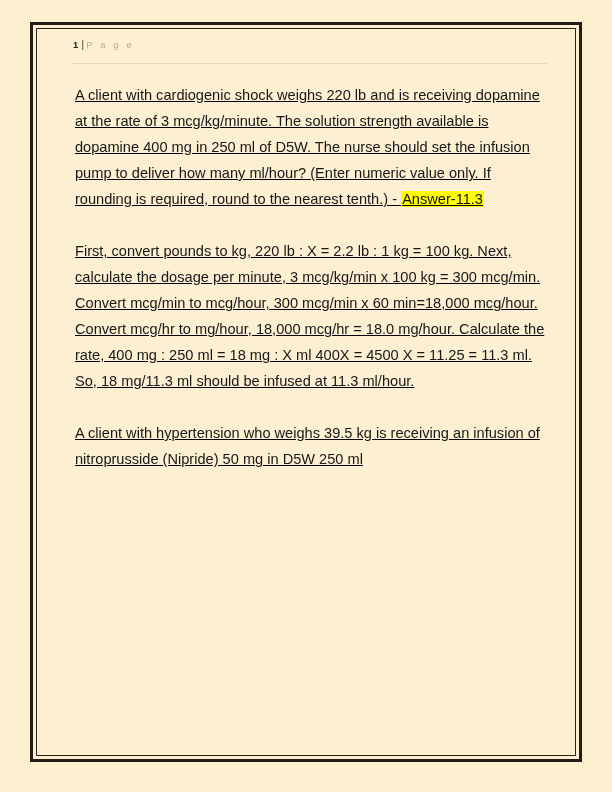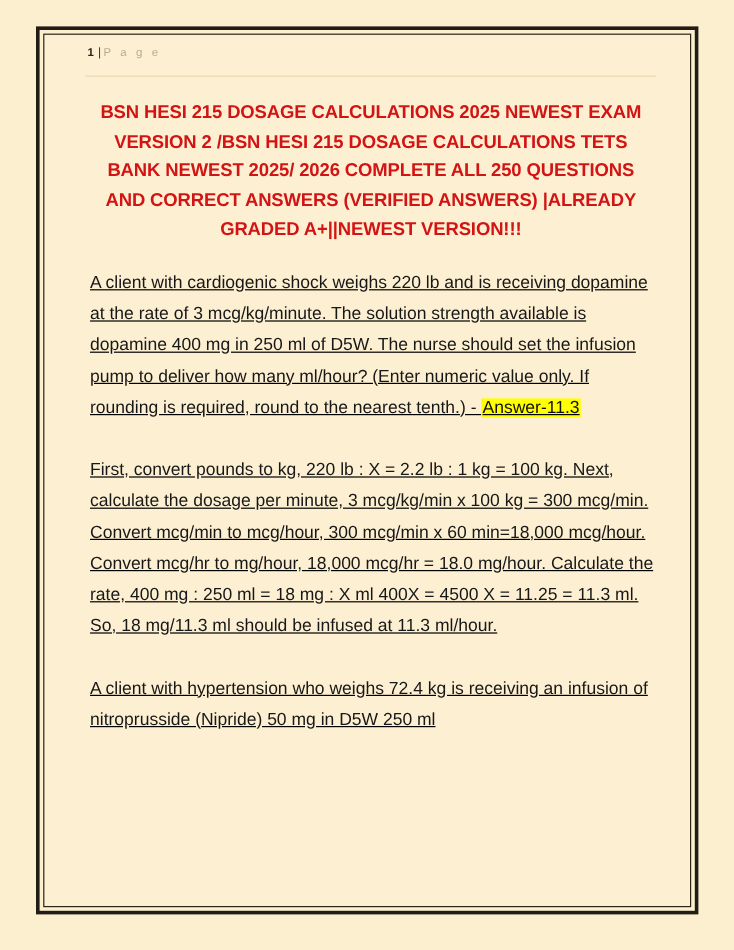--- a/index.html
+++ b/index.html
@@ -130,30 +130,29 @@
     <div class="page-frame-inner">
       <div class="page-content">
 
         <div class="header">
           <span class="header-page-num">1</span>
           <span class="header-sep">|</span>
           <span class="header-page-word">P a g e</span>
         </div>
         <div class="header-rule"></div>
 
-        <div class="doc-title">BSN HESI 215 DOSAGE CALCULATIONS 2025 NEWEST EXAM VERSION 2 /BSN HESI 215 DOSAGE CALCULATIONS TETS BANK NEWEST 2025/ 2026 COMPLETE ALL 250 QUESTIONS AND CORRECT ANSWERS (VERIFIED ANSWERS) |ALREADY GRADED A+||NEWEST VERSION!!!</div>
 
         <div class="body-block">
 
           <div class="spacer-lg"></div>
 
           <p class="para"><span>A client with cardiogenic shock weighs 220 lb and is receiving dopamine at the rate of 3 mcg/kg/minute. The solution strength available is dopamine 400 mg in 250 ml of D5W. The nurse should set the infusion pump to deliver how many ml/hour? (Enter numeric value only. If rounding is required, round to the nearest tenth.) - </span><span class="highlight">Answer-11.3</span></p>
 
           <p class="para">First, convert pounds to kg, 220 lb : X = 2.2 lb : 1 kg = 100 kg. Next, calculate the dosage per minute, 3 mcg/kg/min x 100 kg = 300 mcg/min. Convert mcg/min to mcg/hour, 300 mcg/min x 60 min=18,000 mcg/hour. Convert mcg/hr to mg/hour, 18,000 mcg/hr = 18.0 mg/hour. Calculate the rate, 400 mg : 250 ml = 18 mg : X ml 400X = 4500 X = 11.25 = 11.3 ml. So, 18 mg/11.3 ml should be infused at 11.3 ml/hour.</p>
 
-          <p class="para">A client with hypertension who weighs 72.4 kg is receiving an infusion of nitroprusside (Nipride) 50 mg in D5W 250 ml</p>
+          <p class="para">A client with hypertension who weighs 39.5 kg is receiving an infusion of nitroprusside (Nipride) 50 mg in D5W 250 ml</p>
 
         </div>
 
       </div>
     </div>
   </div>
 </div>
 
 </body></html>

